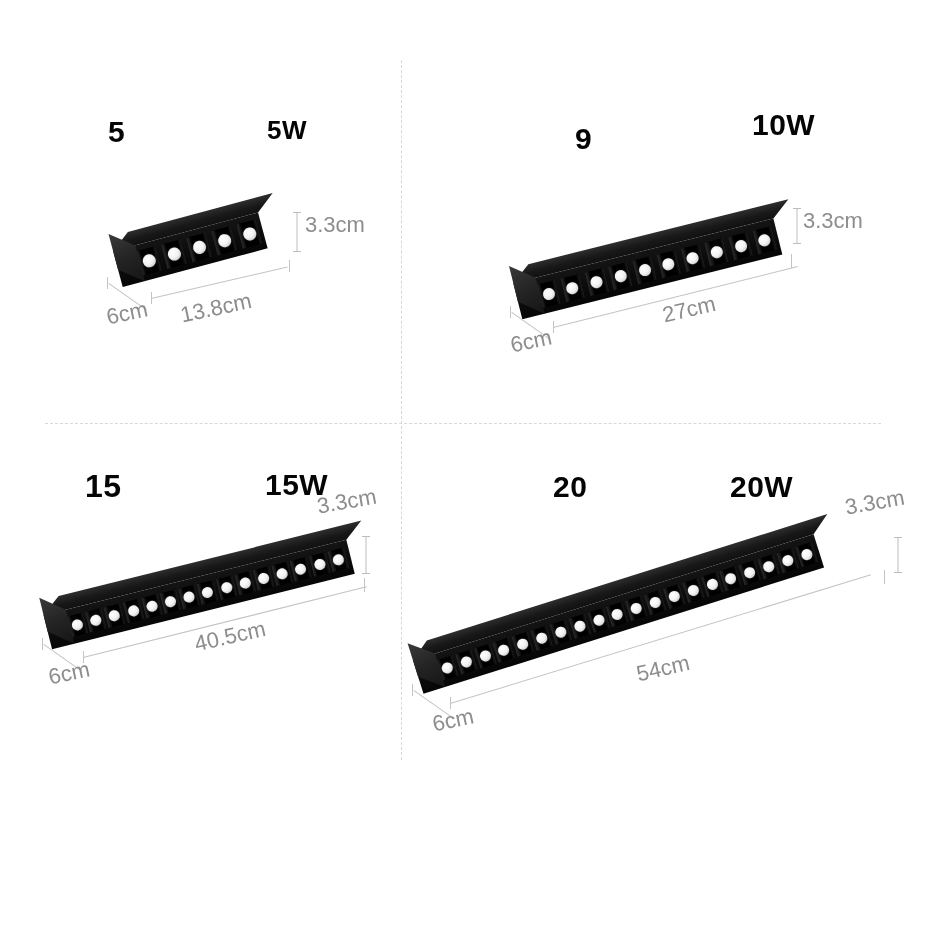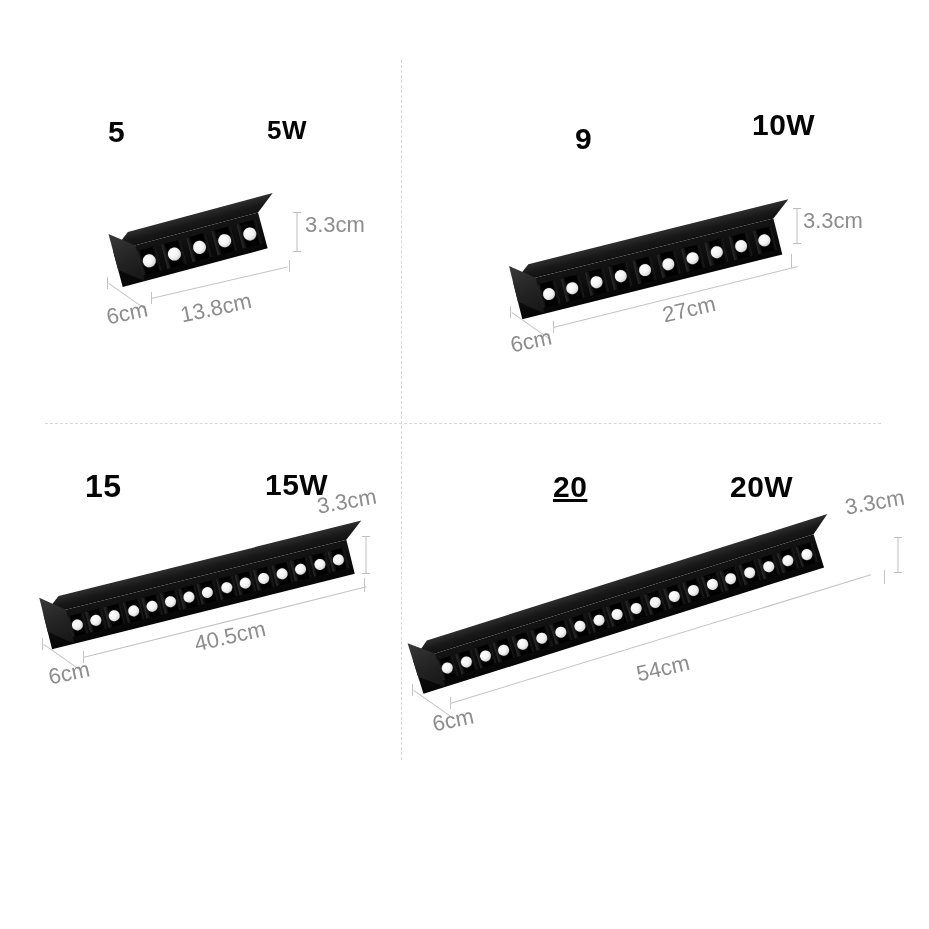--- a/index.html
+++ b/index.html
@@ -297,21 +297,21 @@
     <div class="tick" style="left:83px;top:651px;width:1px;height:12px;"></div>
     <div class="tick" style="left:364px;top:578px;width:1px;height:14px;"></div>
     <div class="dim-text" style="left:192px;top:632px;font-size:22px;transform:rotate(-13deg);transform-origin:0 0;">40.5cm</div>
 
     <div class="dim-line" style="left:44px;top:644px;width:46px;height:1px;transform:rotate(35deg);transform-origin:0 0;"></div>
     <div class="tick" style="left:42px;top:638px;width:1px;height:12px;"></div>
     <div class="dim-text" style="left:46px;top:665px;font-size:22px;transform:rotate(-12deg);transform-origin:0 0;">6cm</div>
   </div>
 
   <div class="quad">
-    <div class="count-label" style="left:553px;top:470px;font-size:30px;text-decoration:underline;">20</div>
+    <div class="count-label" style="left:553px;top:470px;font-size:30px;">20</div>
     <div class="watt-label" style="left:730px;top:470px;font-size:30px;">20W</div>
 
     <div class="fixture" id="fx-20w" style="left:416px;top:645px;width:420px;height:50px;transform:rotate(-17.5deg);">
       <div class="bar">
         <div class="face-top"></div>
         <div class="face-front">
           <div class="cells">
               <div class="cell" style="width: 17px; height: 21px;">
                 <div class="lens" style="width: 11px; height: 11px;"></div>
               </div>

